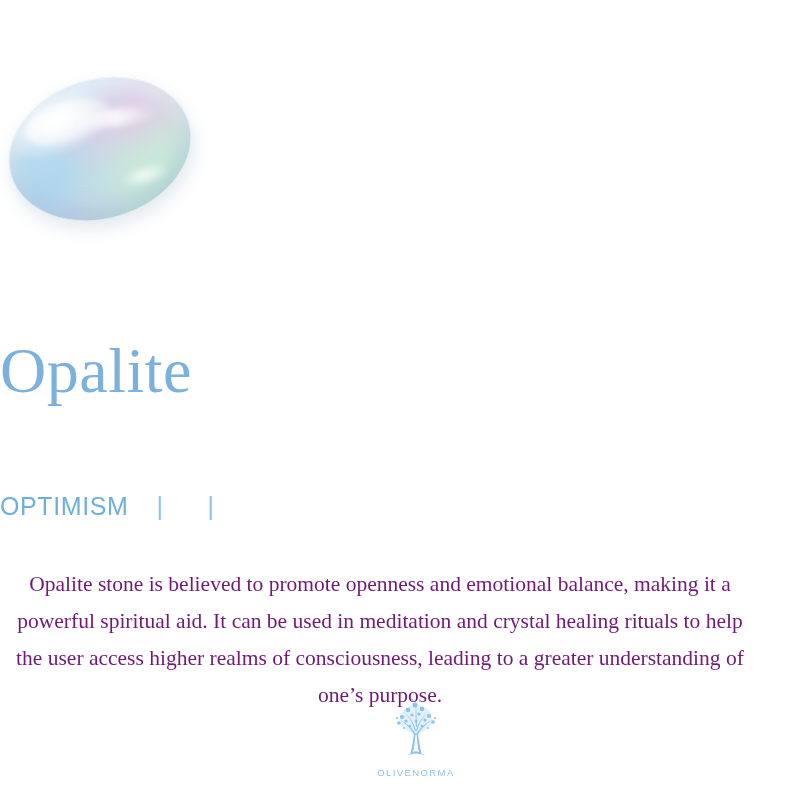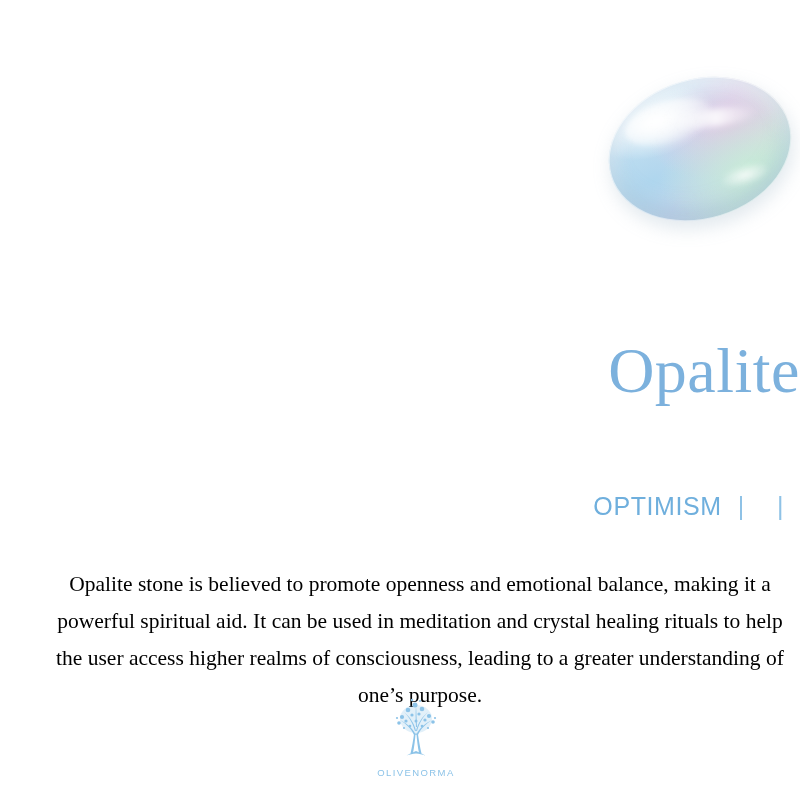--- a/index.html
+++ b/index.html
@@ -13,21 +13,21 @@
     font-family: "Liberation Serif", serif;
     overflow: hidden;
   }
   .page {
     position: relative;
     width: 800px;
     height: 800px;
     background: #ffffff;
     display: flex;
     flex-direction: column;
-    align-items: flex-end;
+    align-items: flex-start;
   }
 
   
   .stone-wrap {
     margin-top: 74px;
     width: 200px;
     height: 150px;
     position: relative;
     display: flex;
     align-items: center;
@@ -97,42 +97,42 @@
     color: #7cb1dd;
     font-weight: 400;
     letter-spacing: 0.5px;
   }
 
   
   .keywords {
     margin-top: 46px;
     display: flex;
     align-items: center;
-    gap: 0;
+    gap: 12px;
     color: #6fafdd;
     font-family: "Liberation Sans", sans-serif;
     font-size: 25px;
     letter-spacing: 0.6px;
   }
   .keywords .kw { white-space: nowrap; }
   .keywords .sep {
     padding: 0 16px;
     color: #8fc2e6;
     font-weight: 300;
   }
 
   
   .desc {
     margin-top: 45px;
     width: 760px;
     text-align: center;
     font-family: "Liberation Serif", serif;
     font-size: 21.5px;
     line-height: 37px;
-    color: #000000;
+    color: #701a75;
     padding: 0 10px;
     box-sizing: border-box;
   }
 
   
   .logo {
     position: absolute;
     left: 0;
     right: 0;
     bottom: 22px;

